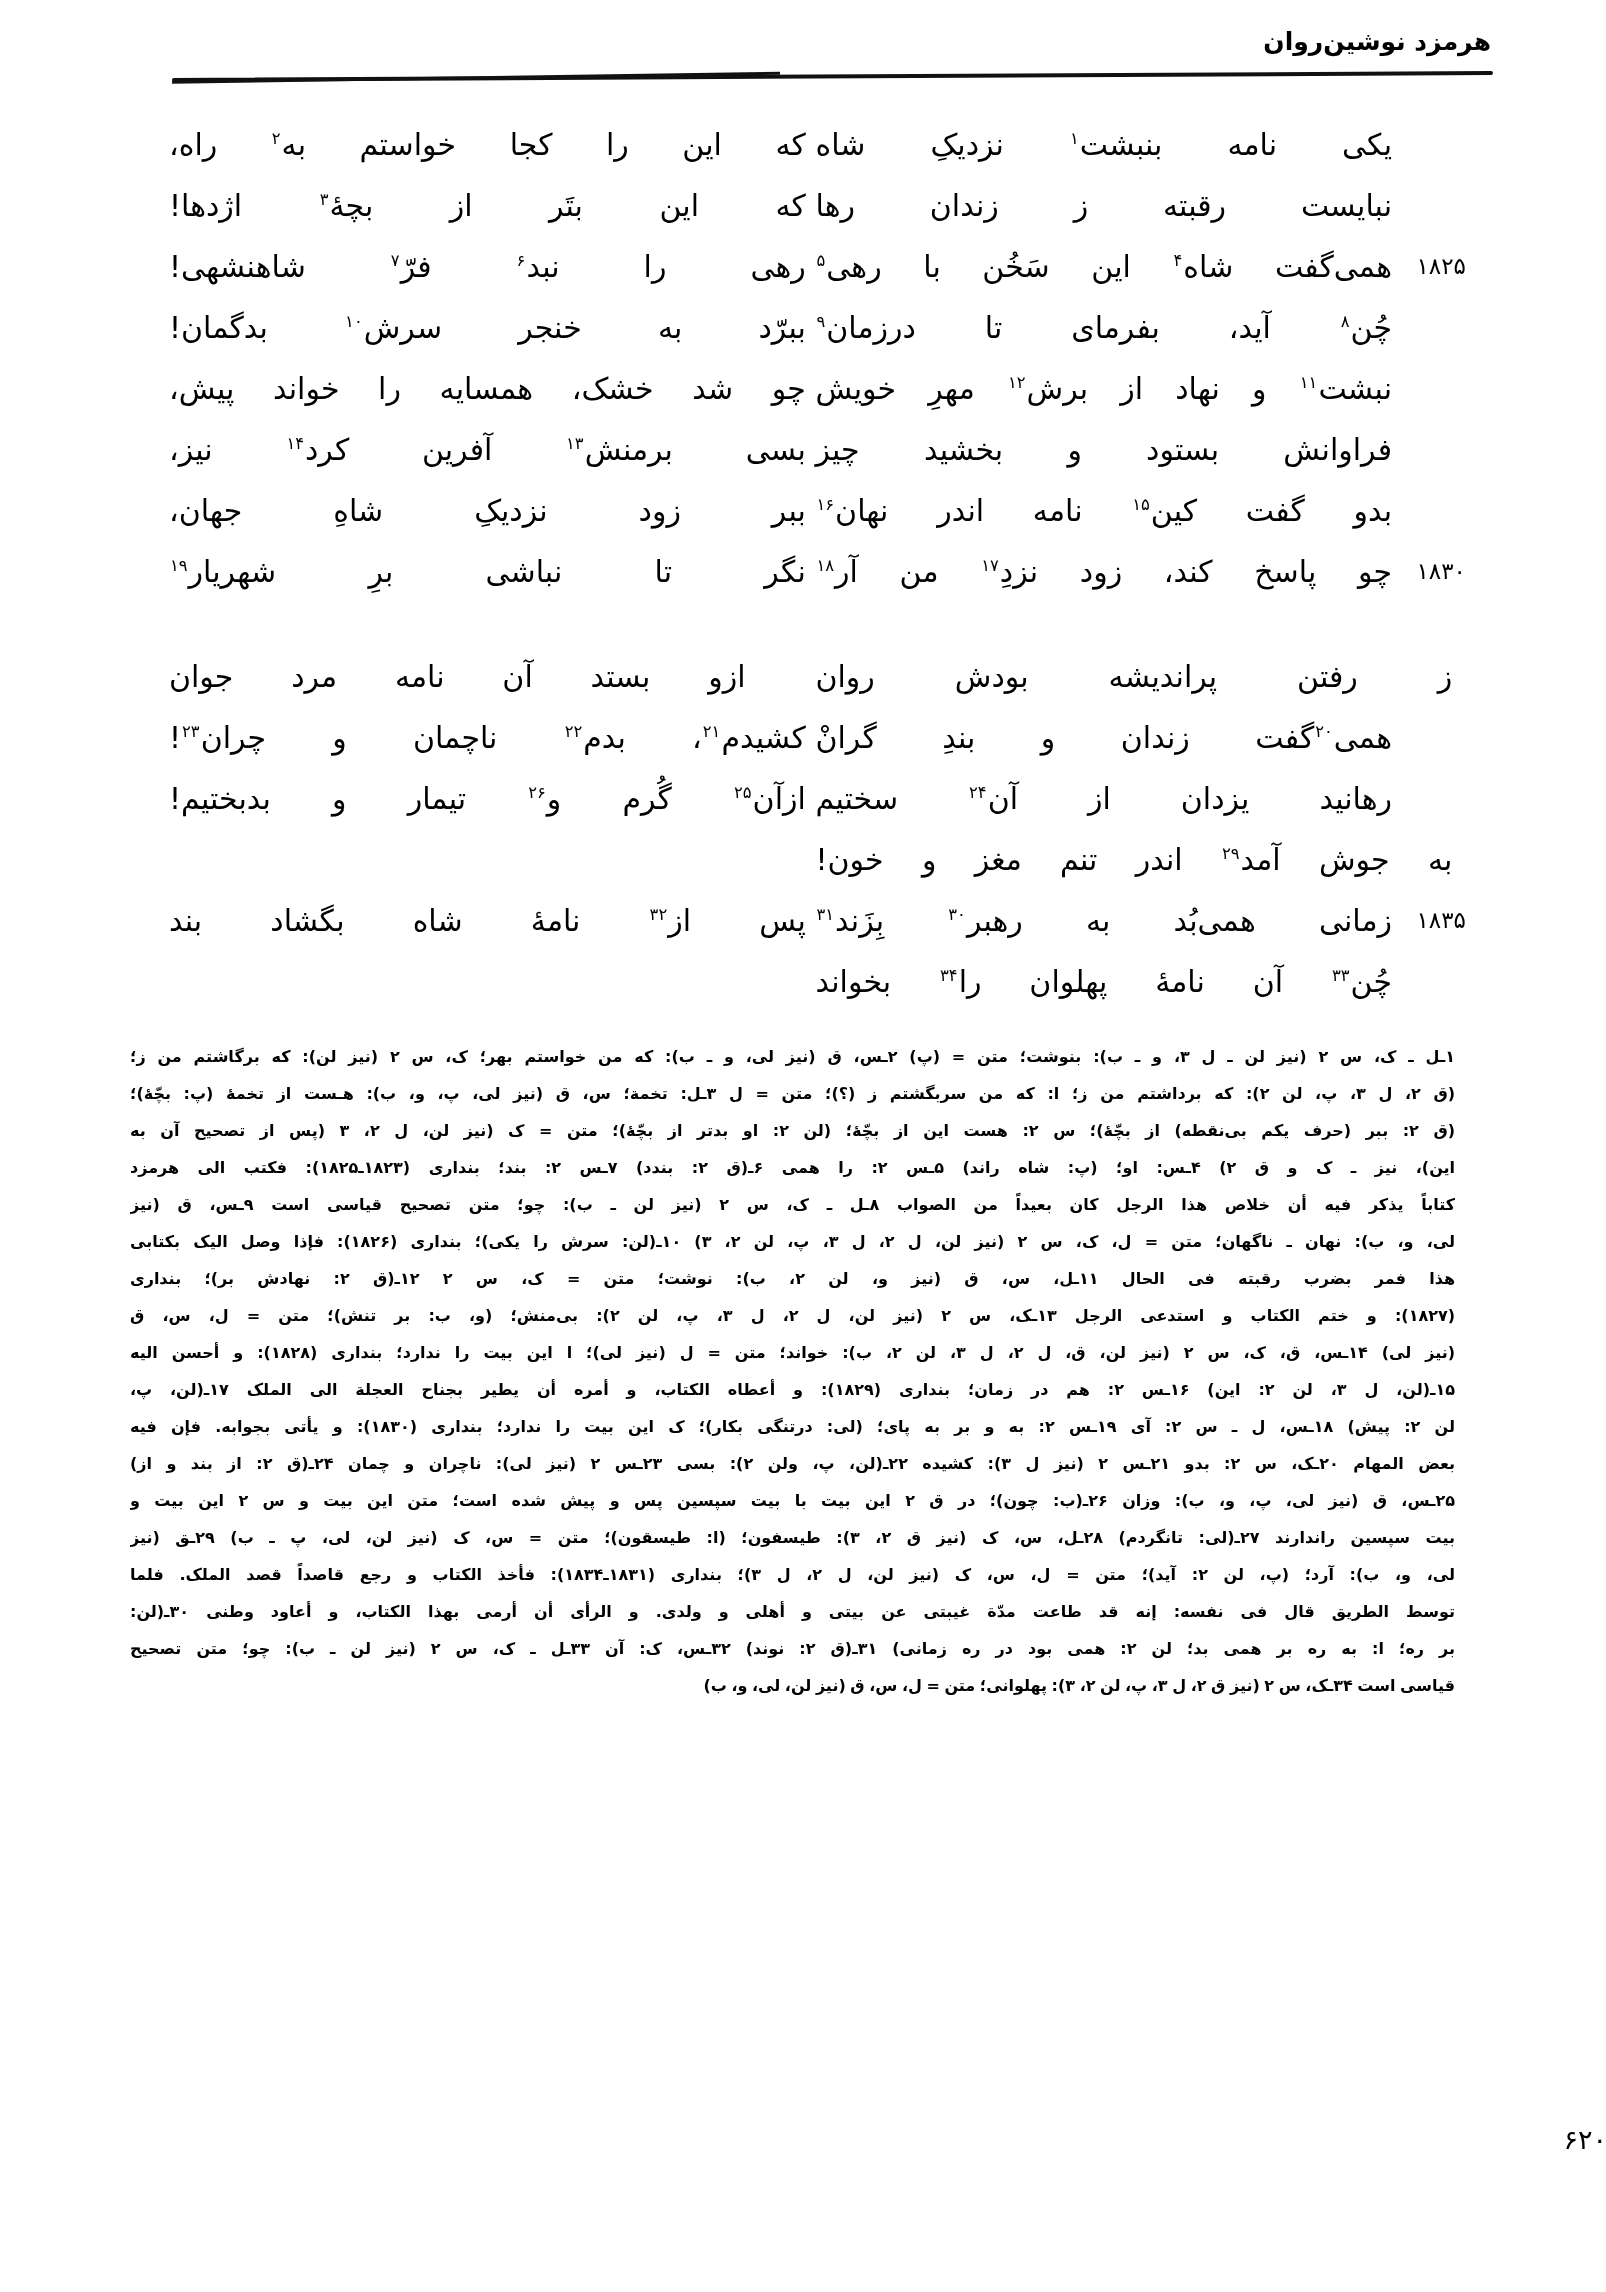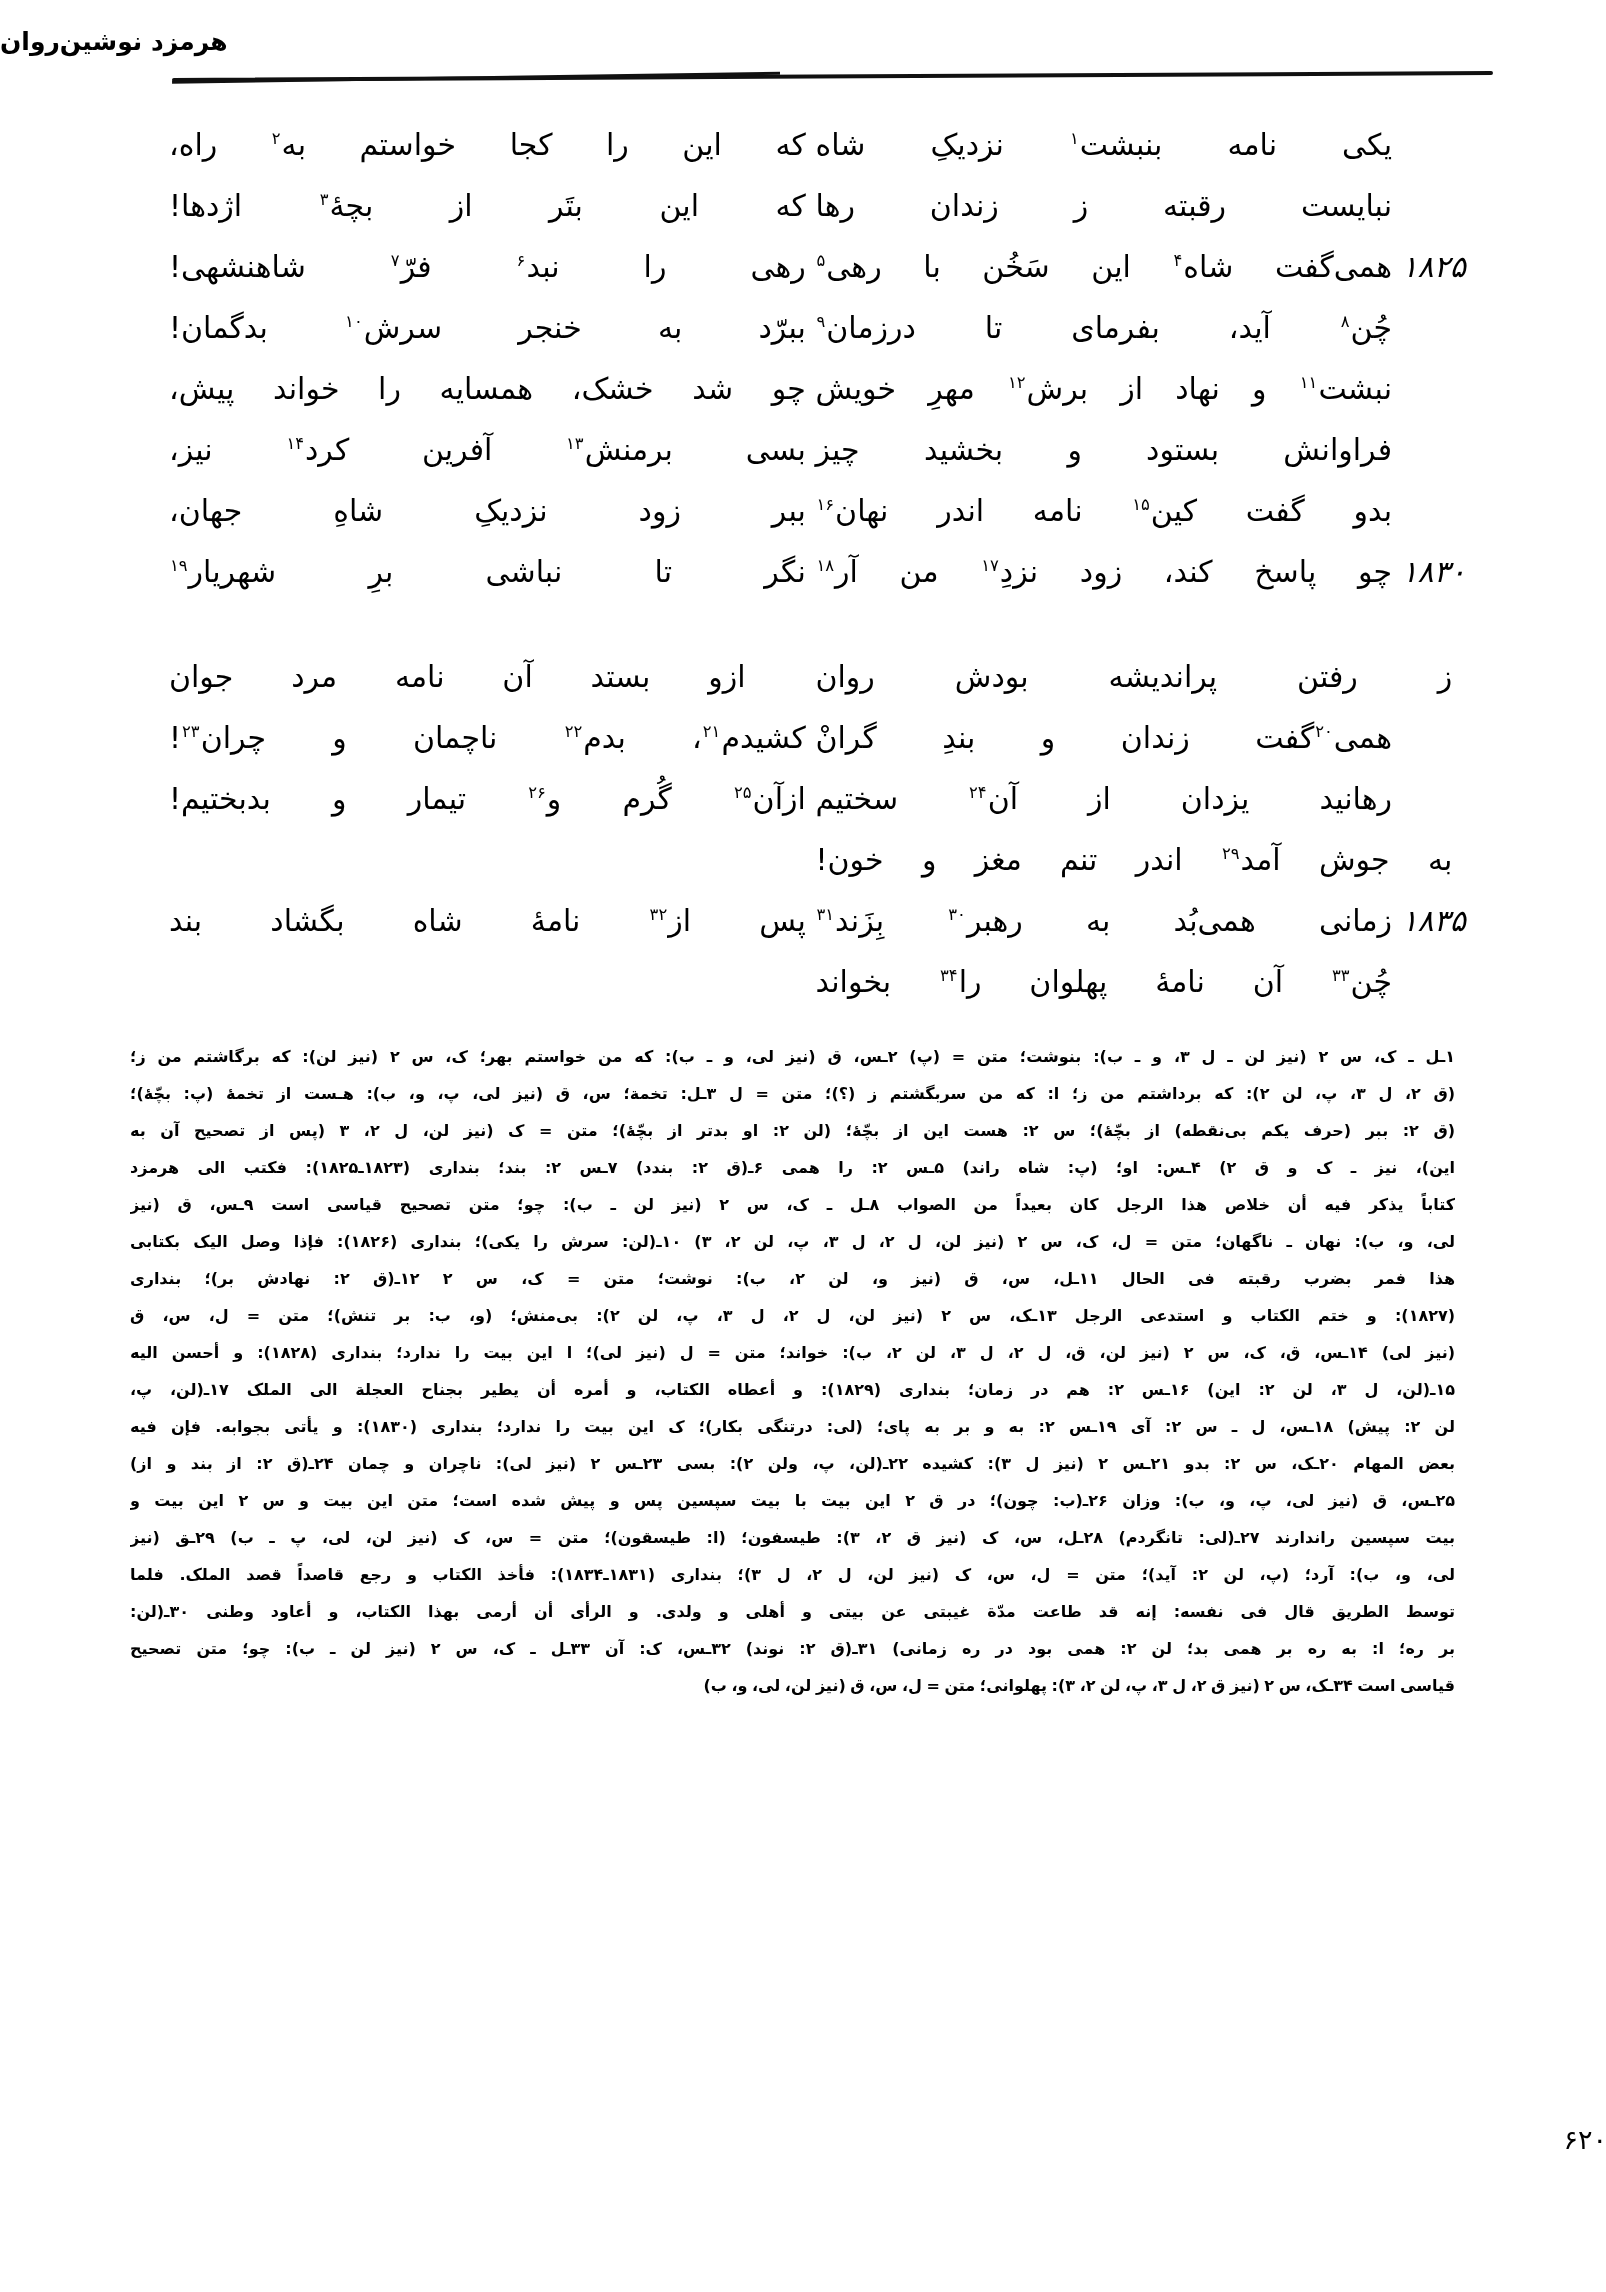--- a/index.html
+++ b/index.html
@@ -15,21 +15,21 @@
     position:absolute;inset:0;
     padding:0;
   }
 
   
   .runhead{
     position:absolute;
     top:21px; left:0; right:0;
     height:42px;
     direction:rtl;
-    text-align:left;
+    text-align:right;
   }
   .runhead-title{
     display:inline-block;
     margin-right:116px;
     font-size:25px;
     font-weight:bold;
     letter-spacing:0px;
     line-height:42px;
     white-space:nowrap;
   }
@@ -85,24 +85,23 @@
     width:100%;
     text-align:justify;
     text-align-last:justify;
     white-space:normal;
     line-height:61px;
   }
   .vnum{
     position:absolute;
     right:-3.9px;
     top:0;
-    font-size:30px;
+    font-size:23px;
     line-height:61px;
     letter-spacing:1px;
-    font-style:italic;
   }
   sup.fn{
     font-size:16.4px;
     vertical-align:super;
     line-height:0;
     margin:0 1px;
   }
 
   
   .apparatus{

